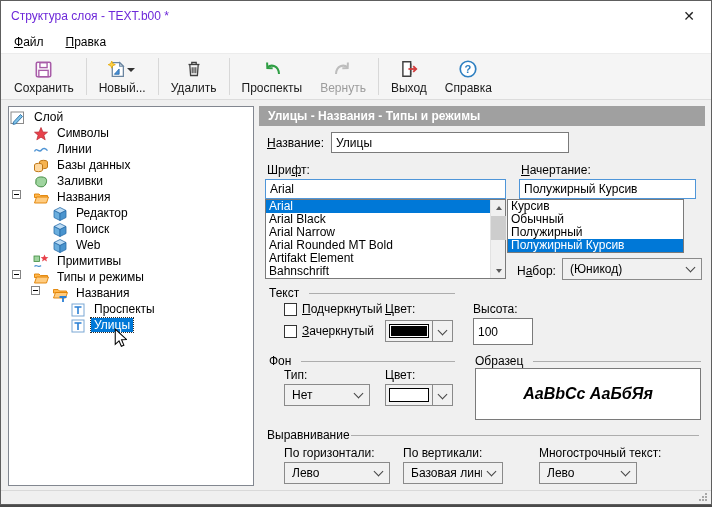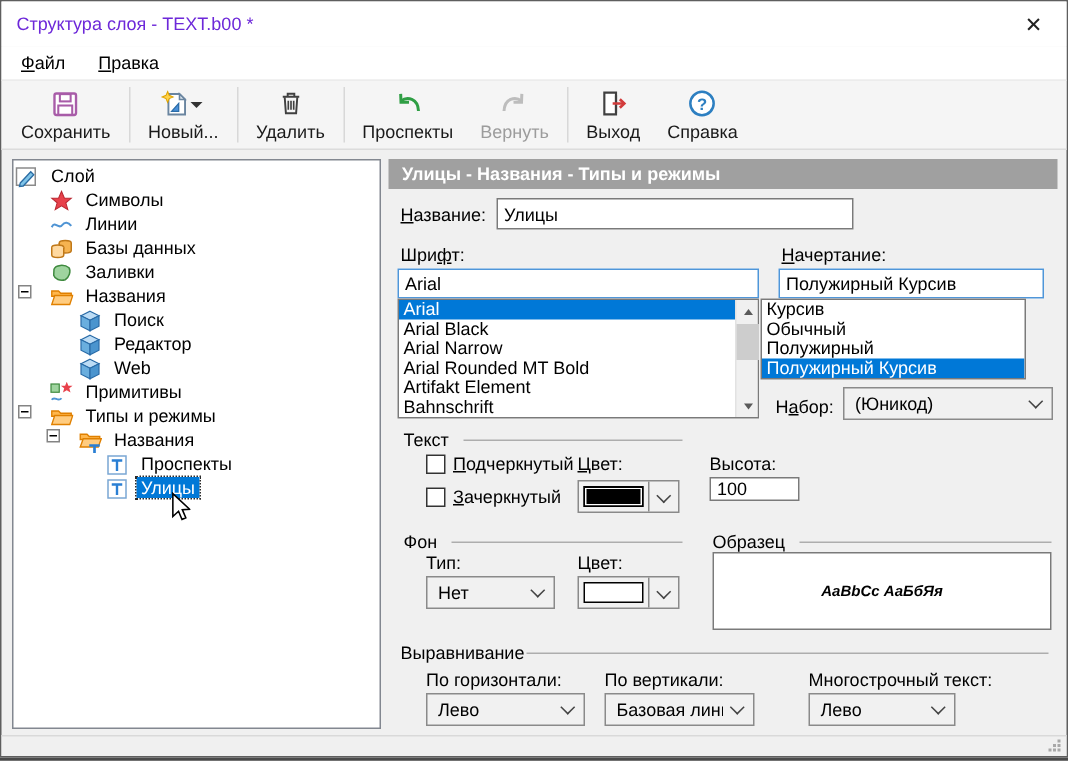--- a/index.html
+++ b/index.html
@@ -53,21 +53,21 @@
   .sthumb { position:absolute; left:0; top:16px; width:15px; height:24px; background:#cdcdcd; }
   .combo { position:absolute; height:22px; background:#f1f1f1; border:1px solid #8a8a8a; display:flex; align-items:center; padding:0 7px; }
   .combo .val { flex:1 1 auto; font-size:12px; white-space:nowrap; overflow:hidden; }
   .chev { flex:0 0 auto; width:7px; height:7px; border-right:1.4px solid #444; border-bottom:1.4px solid #444; transform:rotate(45deg); margin-top:-4px; margin-left:6px; }
   .colorcombo { position:absolute; height:22px; background:#f1f1f1; border:1px solid #8a8a8a; display:flex; align-items:stretch; }
   .swatch { flex:1 1 auto; margin:3px; border:1px solid #000; box-shadow:inset 0 0 0 1px #fff; }
   .swatch.black { background:#000; } .swatch.white { background:#fff; }
   .ccarrow { flex:0 0 20px; border-left:1px solid #8a8a8a; display:flex; align-items:center; justify-content:center; }
   .cb { position:absolute; width:13px; height:13px; background:#fff; border:1px solid #333; }
   .gline { position:absolute; height:1px; background:#adadad; }
-  .sample { position:absolute; background:#fff; border:1px solid #7a7a7a; display:flex; align-items:center; justify-content:center; font-weight:bold; font-style:italic; font-size:10px; }
+  .sample { position:absolute; background:#fff; border:1px solid #7a7a7a; display:flex; align-items:center; justify-content:center; font-weight:bold; font-style:italic; font-size:16px; }
 
   
   .statusbar { position:absolute; left:0; top:489px; width:710px; height:14px; background:#f0f0f0; border-top:1px solid #d9d9d9; }
   .grip { position:absolute; right:3px; bottom:2px; }
 
   .cursor { position:absolute; left:113px; top:327px; z-index:10; }
   u { text-decoration:underline; }
 </style>
 </head>
 <body>
@@ -219,30 +219,30 @@
         </svg>
         <span class="tlab">Названия</span>
       </div>
     <div class="trow">
         <span class="ind" style="width:43px"></span>
         <svg class="ti" viewBox="0 0 16 16">
           <polygon points="8,1.5 14,4.5 8,7.5 2,4.5" fill="#bcdcf5" stroke="#2a6ca8" stroke-width="0.8"></polygon>
           <polygon points="2,4.5 8,7.5 8,14.5 2,11.5" fill="#6aaede" stroke="#2a6ca8" stroke-width="0.8"></polygon>
           <polygon points="14,4.5 8,7.5 8,14.5 14,11.5" fill="#4a94ce" stroke="#2a6ca8" stroke-width="0.8"></polygon>
         </svg>
-        <span class="tlab">Поиск</span>
+        <span class="tlab">Редактор</span>
       </div>
     <div class="trow">
         <span class="ind" style="width:43px"></span>
         <svg class="ti" viewBox="0 0 16 16">
           <polygon points="8,1.5 14,4.5 8,7.5 2,4.5" fill="#bcdcf5" stroke="#2a6ca8" stroke-width="0.8"></polygon>
           <polygon points="2,4.5 8,7.5 8,14.5 2,11.5" fill="#6aaede" stroke="#2a6ca8" stroke-width="0.8"></polygon>
           <polygon points="14,4.5 8,7.5 8,14.5 14,11.5" fill="#4a94ce" stroke="#2a6ca8" stroke-width="0.8"></polygon>
         </svg>
-        <span class="tlab">Редактор</span>
+        <span class="tlab">Поиск</span>
       </div>
     <div class="trow">
         <span class="ind" style="width:43px"></span>
         <svg class="ti" viewBox="0 0 16 16">
           <polygon points="8,1.5 14,4.5 8,7.5 2,4.5" fill="#bcdcf5" stroke="#2a6ca8" stroke-width="0.8"></polygon>
           <polygon points="2,4.5 8,7.5 8,14.5 2,11.5" fill="#6aaede" stroke="#2a6ca8" stroke-width="0.8"></polygon>
           <polygon points="14,4.5 8,7.5 8,14.5 14,11.5" fill="#4a94ce" stroke="#2a6ca8" stroke-width="0.8"></polygon>
         </svg>
         <span class="tlab">Web</span>
       </div>
@@ -358,21 +358,21 @@
     <span class="cb" style="left:25px;top:219px"></span>
     <div class="lbl" style="left:43px;top:218px"><u>З</u><span>ачеркнутый</span></div>
     <div class="lbl" style="left:126px;top:196px"><u>Ц</u><span>вет:</span></div>
     <div class="colorcombo" style="left:126px;top:214px;width:68px">
         <span class="swatch black"></span>
         <span class="ccarrow">
           <span class="chev" style="margin:0 0 2px 0"></span>
         </span>
       </div>
     <div class="lbl" style="left:214px;top:196px">Высота:</div>
-    <div class="input" style="left:214px;top:212px;width:60px;height:16px">
+    <div class="input" style="left:214px;top:212px;width:60px;height:27px">
         <span>100</span>
       </div>
 
     <div class="lbl" style="left:10px;top:248px">Фон</div>
     <div class="gline" style="left:42px;top:255px;width:154px"></div>
     <div class="lbl" style="left:25px;top:262px">Тип:</div>
     <div class="combo" style="left:25px;top:278px;width:86px">
         <span class="val">Нет</span>
         <span class="chev"></span>
       </div>

